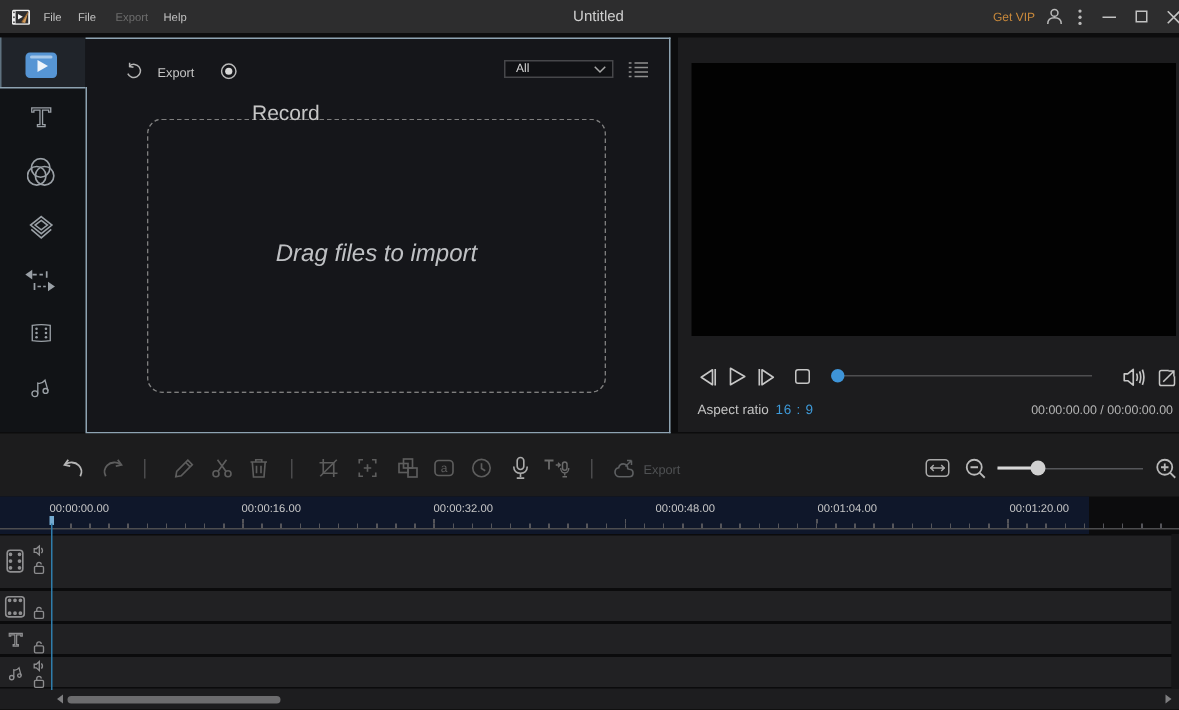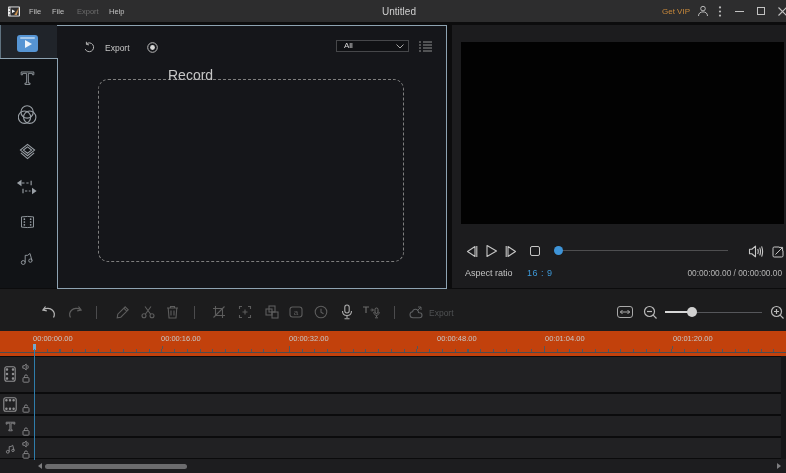--- a/index.html
+++ b/index.html
@@ -50,21 +50,21 @@
 
 
 #toolbar { position:absolute; left:0; top:289px; width:786px; height:42px; background:#1c1c1d; }
 .tsep { position:absolute; top:17px; width:1px; height:13px; background:#4b4b4d; }
 #exporttext { position:absolute; left:429px; top:19px; font-size:8.5px; color:#4f5153; }
 #zslider-dim { position:absolute; left:665px; top:23px; width:97px; height:1px; background:#55565a; }
 #zslider-lit { position:absolute; left:665px; top:22px; width:27px; height:2px; background:#d7d7d7; }
 #zknob { position:absolute; left:687px; top:18px; width:10px; height:10px; border-radius:50%; background:#d0d0d0; }
 
 
-#ruler { position:absolute; left:0; top:331px; width:786px; height:25px; background:#c2410c; }
+#ruler { position:absolute; left:0; top:331px; width:726px; height:25px; background:#0f172a; }
 .rlabel { position:absolute; top:3px; font-size:7.5px; color:#c6c6c6; }
 #playflag { position:absolute; left:32.5px; top:343.5px; width:3.5px; height:6px; background:#74a9cf; z-index:5; }
 #playline { position:absolute; left:34px; top:349px; width:1px; height:111px; background:#2f7dab; z-index:5; }
 
 
 #tracks { position:absolute; left:0; top:356px; width:786px; height:103px; background:#0b0b0c; }
 .trow { position:absolute; left:0; width:781px; background:#212123; }
 #row1 { top:1px; height:35px; }
 #row2 { top:38px; height:20px; }
 #row3 { top:60px; height:20px; }
@@ -149,20 +149,21 @@
       <circle cx="16.2" cy="12" r="1.15" fill="#9aa0a6" stroke="none"></circle>
       <circle cx="16.2" cy="15.8" r="1.15" fill="#9aa0a6" stroke="none"></circle>
   </svg>
   <svg class="sideicon" style="top:249px" width="18" height="18" viewBox="0 0 24 24" fill="none" stroke="#9aa0a6" stroke-width="1.2">
     <circle cx="7" cy="18" r="2.6"></circle>
       <circle cx="16.5" cy="15.5" r="2.2"></circle>
     <path d="M9.6 18 V8.5 Q13 9.5 16 6 L18.7 15.5"></path>
     <path d="M9.6 8.5 L18 6" stroke-width="0"></path>
   </svg>
   <div id="dragbox"></div>
+  <div id="dragtext">Drag files to import</div>
   <svg class="abs" style="left:83px;top:41px" width="13" height="12" viewBox="0 0 13 12" fill="none" stroke="#b3b3b3" stroke-width="1">
     <path d="M3.4 2.9 A4.4 4.4 0 1 1 2.2 8.1"></path>
     <path d="M3.4 0.8 L3.4 3.4 L6 3.9"></path>
   </svg>
   <div id="importtext">Export</div>
   <svg class="abs" style="left:147px;top:42px" width="11" height="11" viewBox="0 0 11 11">
     <circle cx="5.5" cy="5.5" r="4.8" fill="none" stroke="#b9b9b9" stroke-width="1"></circle>
     <circle cx="5.5" cy="5.5" r="2.4" fill="#d8d8d8"></circle>
   </svg>
   <div id="recordtext">Record</div>
@@ -170,21 +171,21 @@
       <span>All</span>
     </div>
   <svg class="abs" style="left:396px;top:44px" width="8" height="5" viewBox="0 0 8 5" fill="none" stroke="#a8a8a8" stroke-width="1">
     <path d="M0.5 0.5 L4 4 L7.5 0.5"></path>
   </svg>
   <svg class="abs" style="left:419px;top:41px" width="13" height="11" viewBox="0 0 13 11" stroke="#8f8f8f" stroke-width="1">
     <path d="M0 1 h2 M4 1 h9 M0 4 h2 M4 4 h9 M0 7 h2 M4 7 h9 M0 10 h2 M4 10 h9"></path>
   </svg>
   <div id="preview">
     <div id="video"></div>
-    <div id="aspect">Aspect ratio <b style="margin-left:12px;letter-spacing:0.5px">16 : 9</b></div>
+    <div id="aspect">Aspect ratio <b style="margin-left:2px;letter-spacing:0.5px">16 : 9</b></div>
     <div id="timetext">00:00:00.00 / 00:00:00.00</div>
     <div id="seektrack"></div>
     <div id="seekdot"></div>
     <svg class="abs" style="left:13px;top:220px" width="13" height="13" viewBox="0 0 13 13" fill="none" stroke="#c6c6c6" stroke-width="1.1">
       <path d="M10 1.5 L2.5 6.5 L10 11.5 Z" stroke-linejoin="round"></path>
         <path d="M11.8 1 V12"></path>
     </svg>
     <svg class="abs" style="left:33px;top:219px" width="13" height="14" viewBox="0 0 13 14" fill="none" stroke="#c6c6c6" stroke-width="1.1">
       <path d="M2 1.5 L11.5 7 L2 12.5 Z" stroke-linejoin="round"></path>
     </svg>

